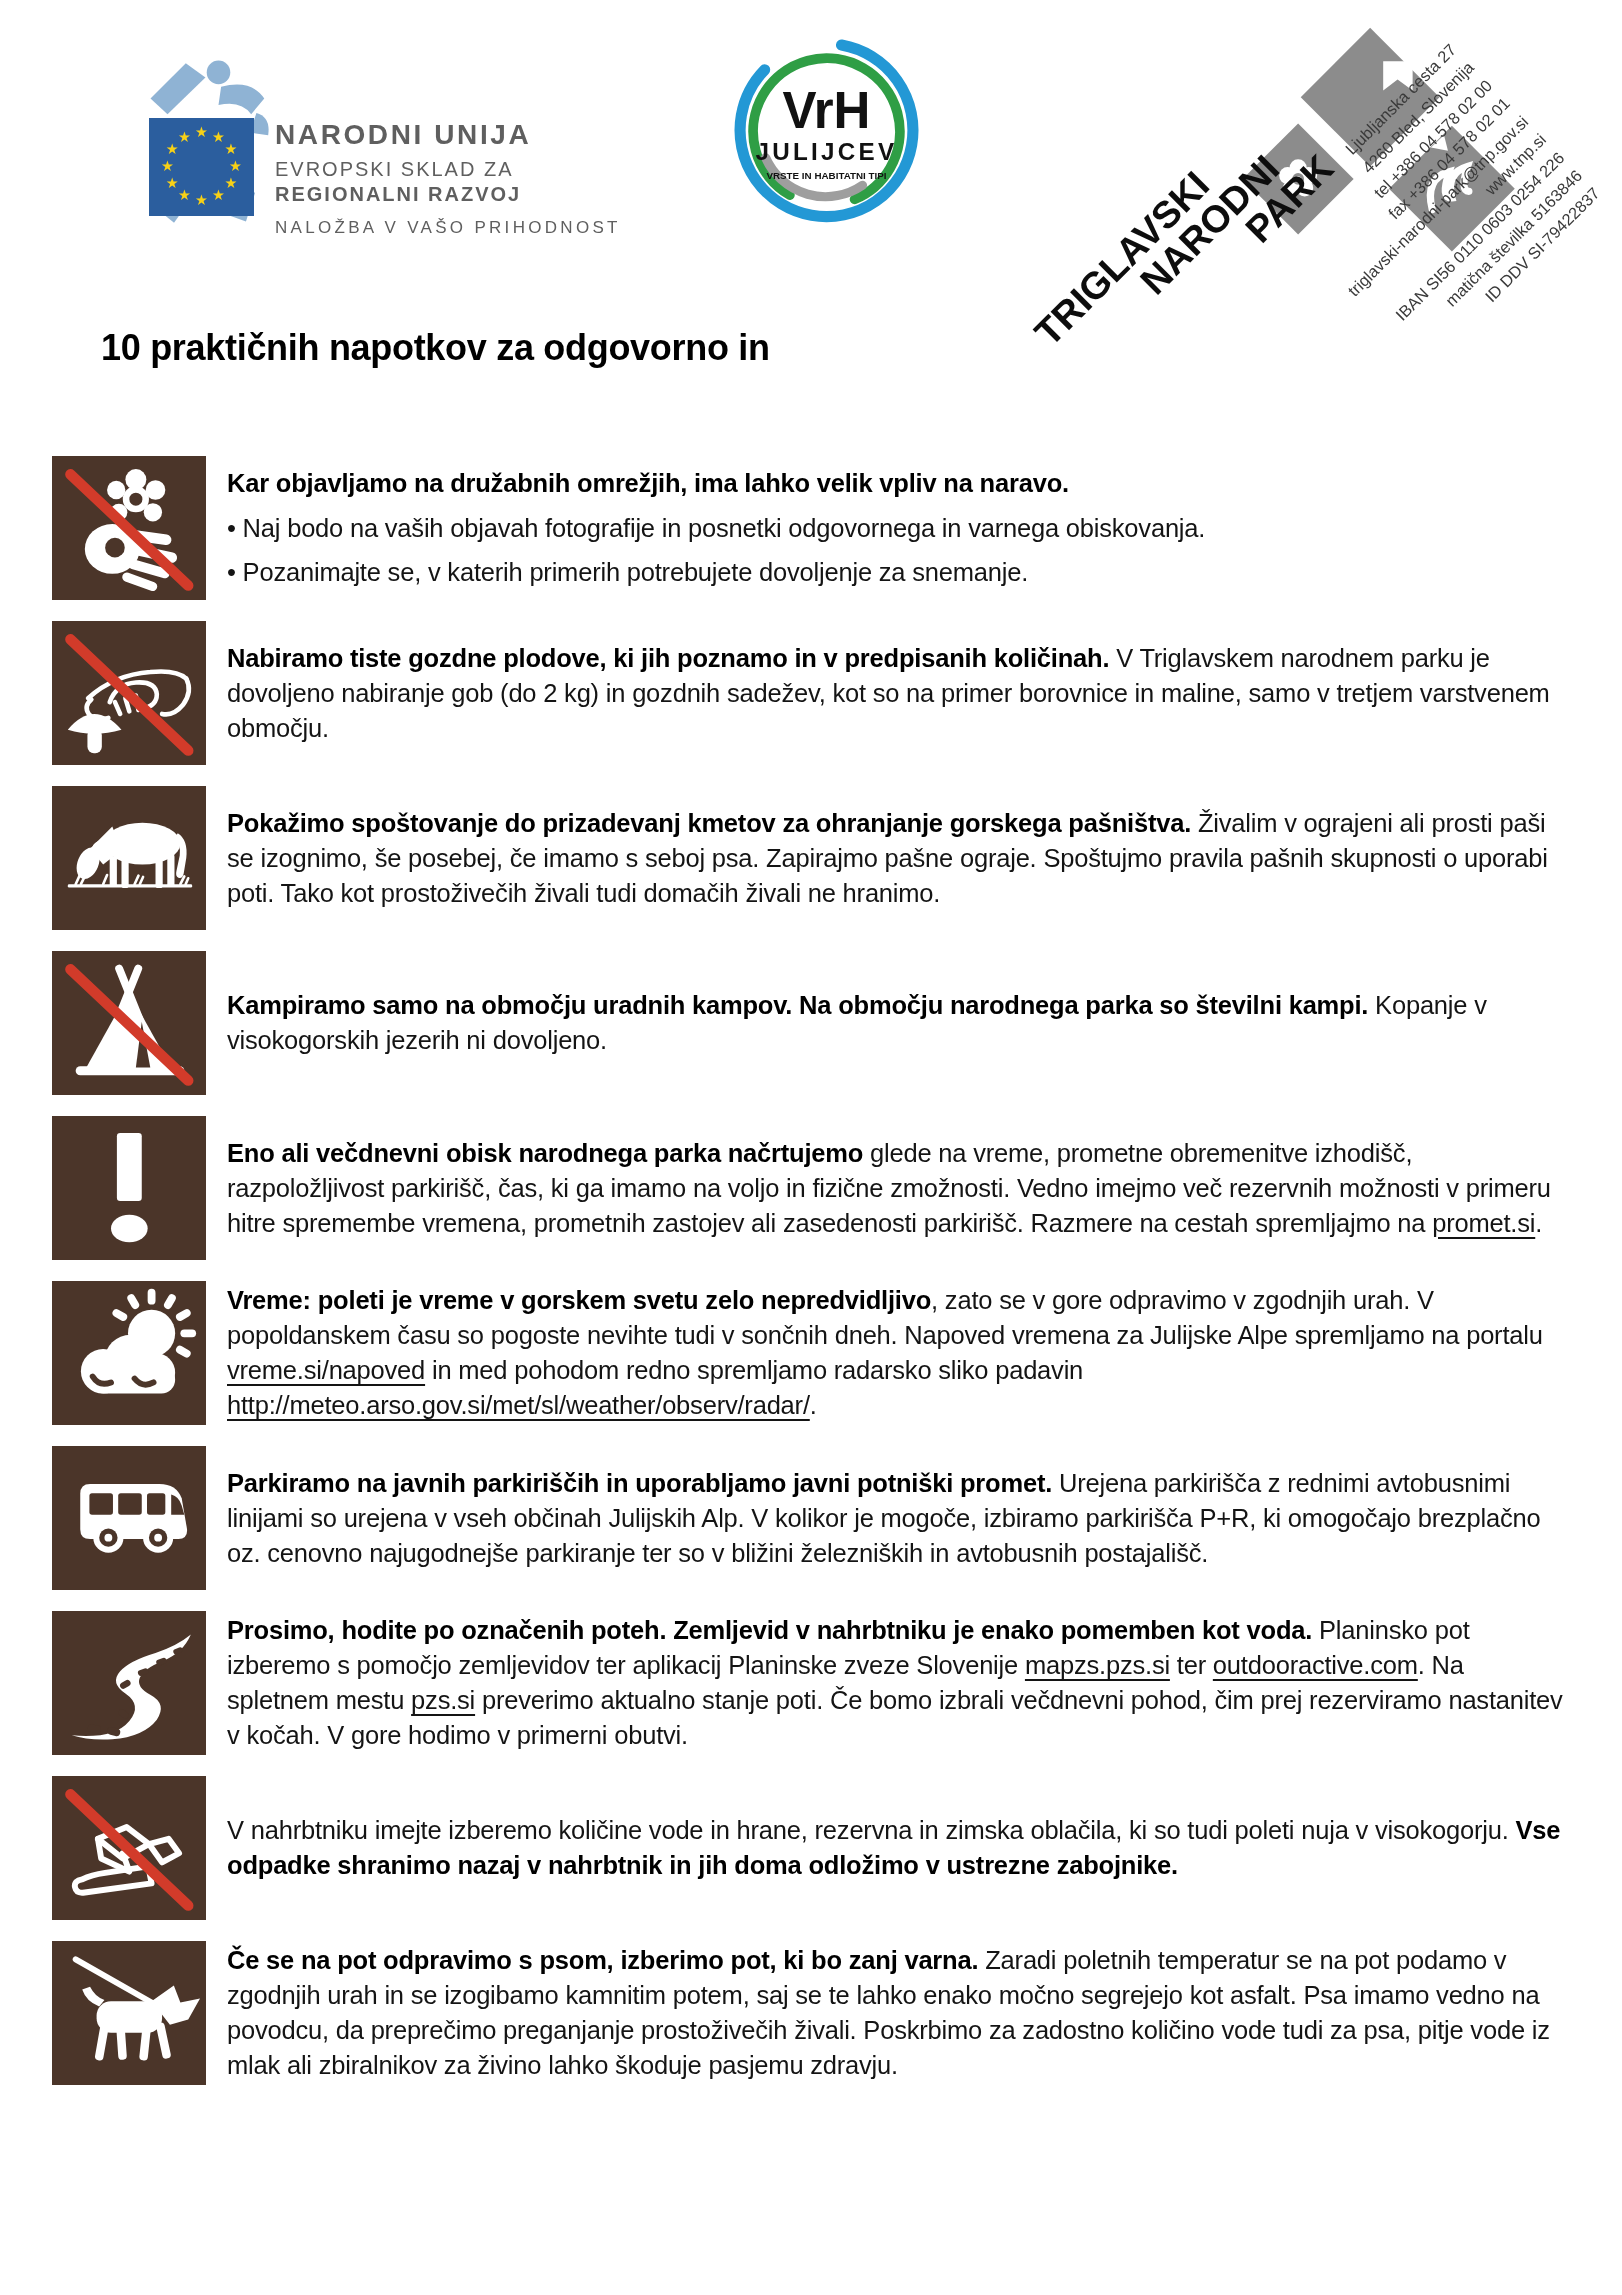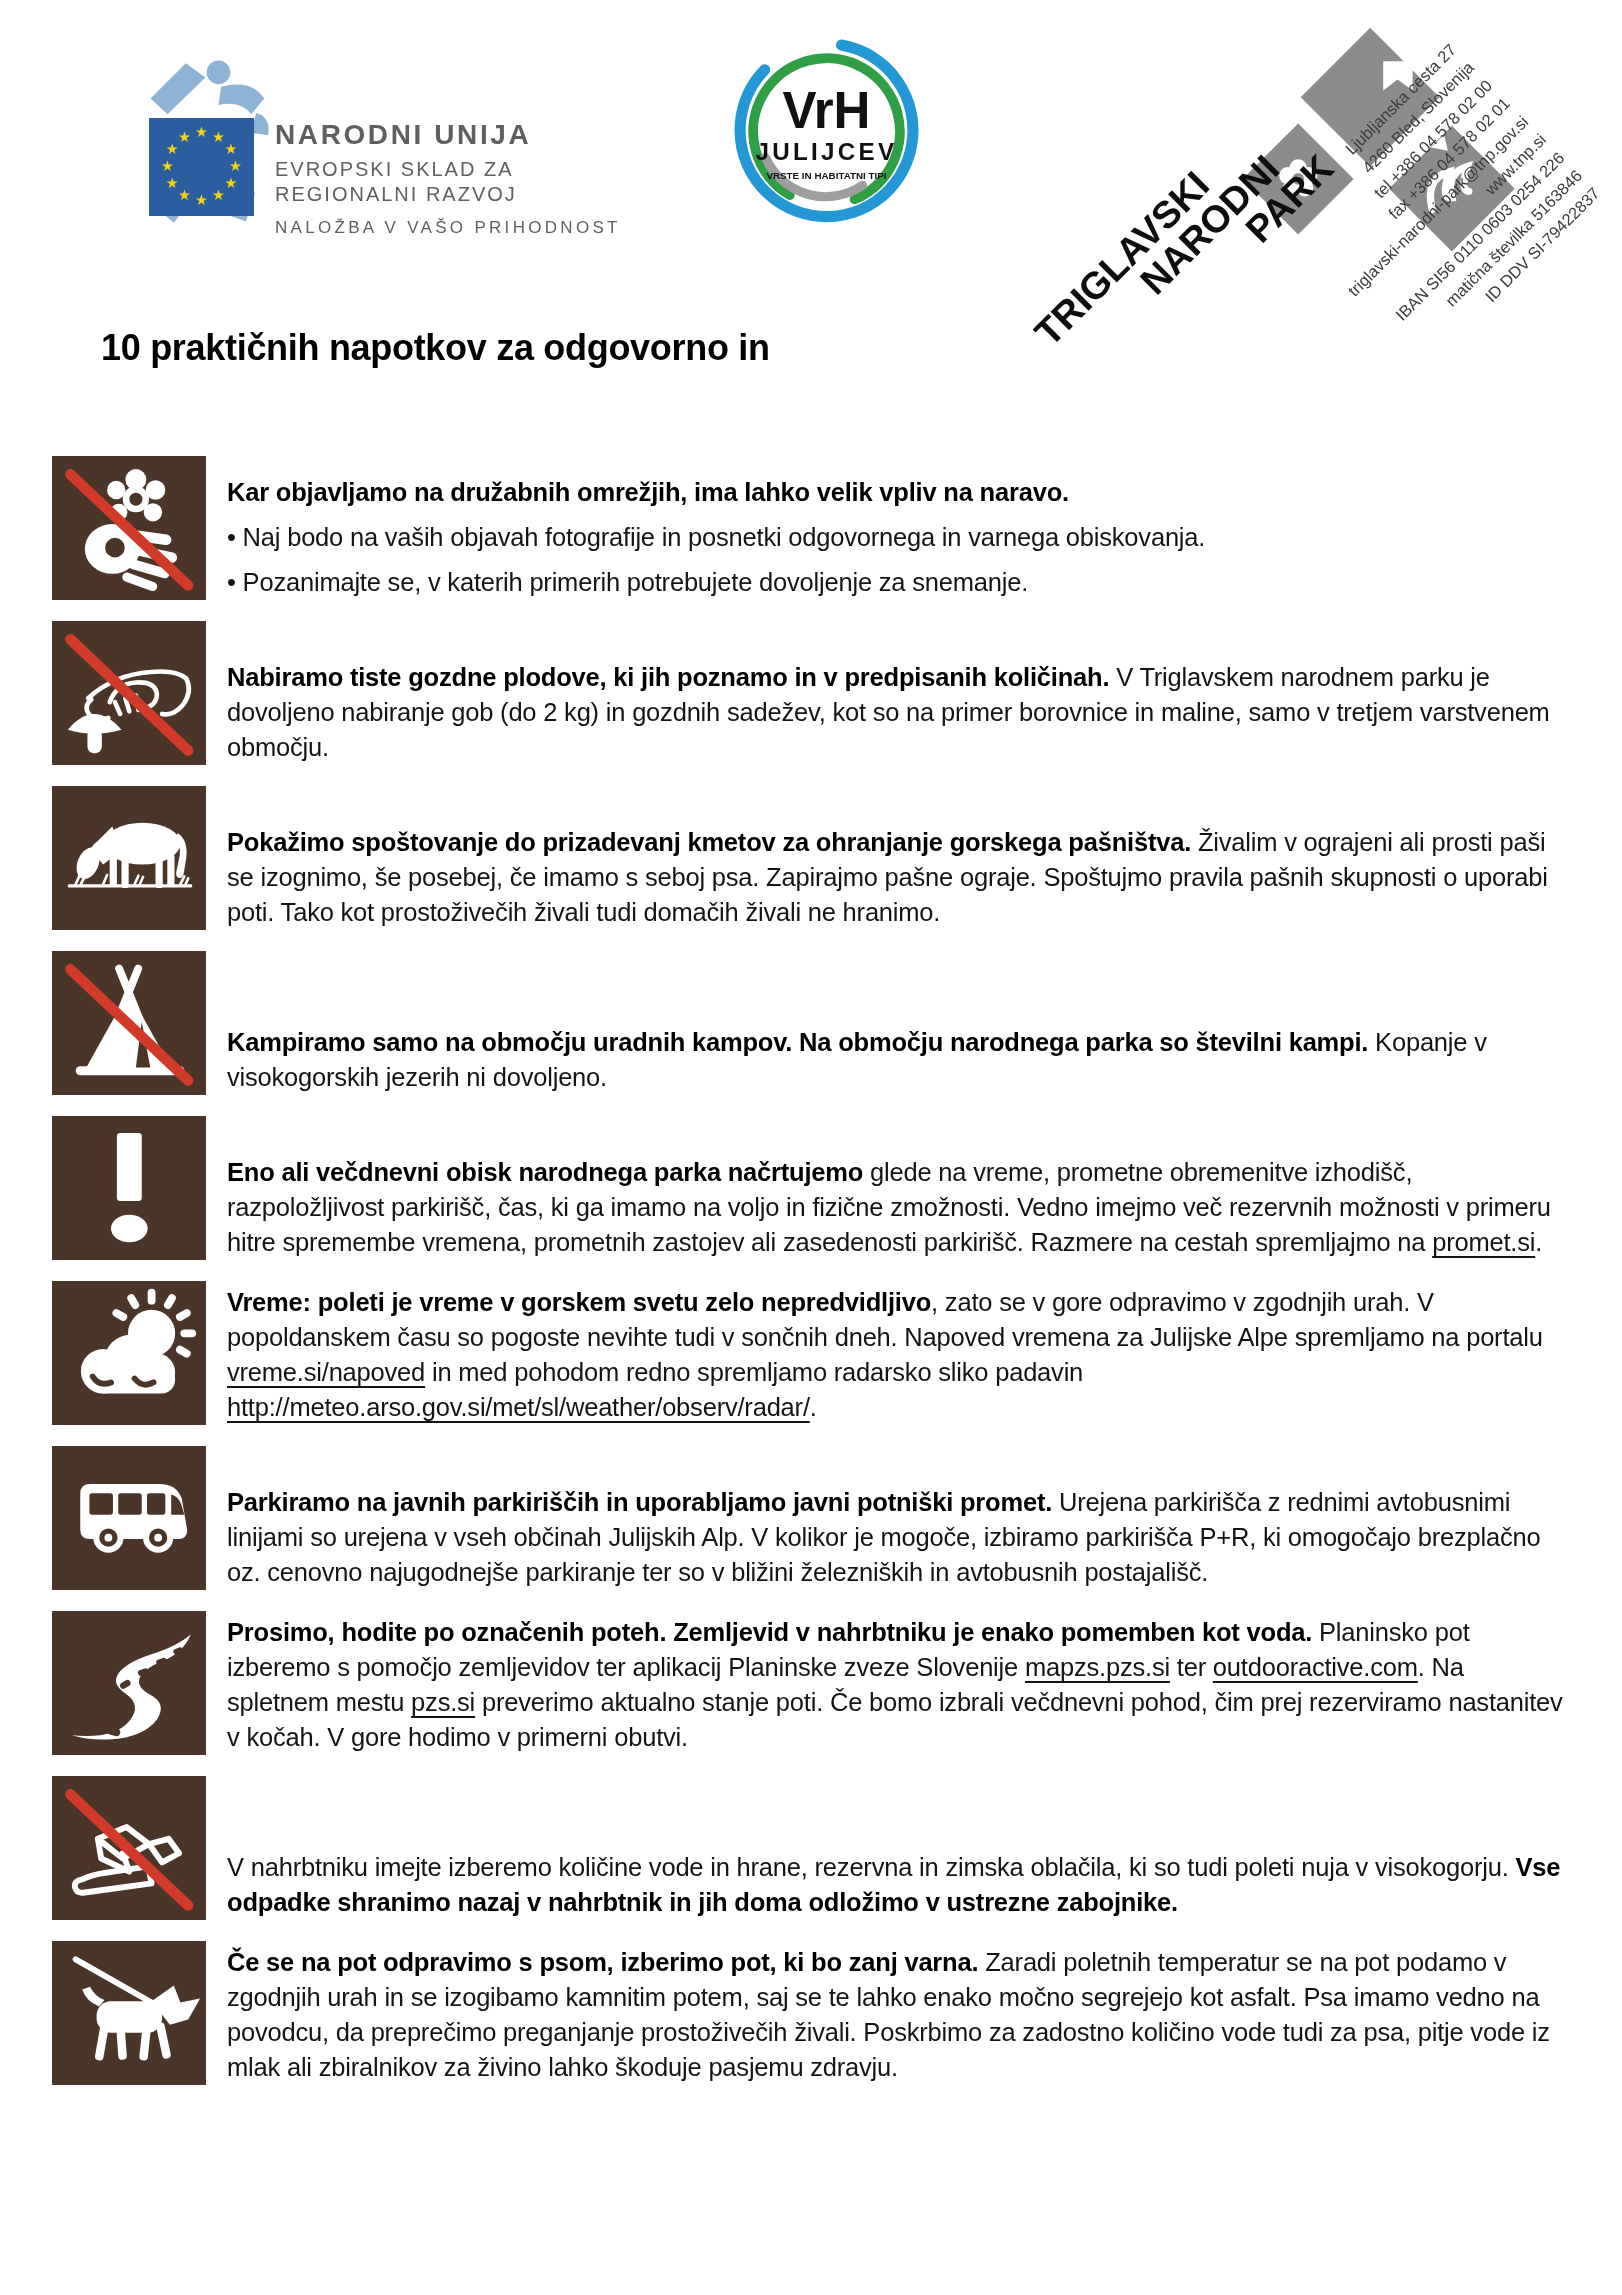--- a/index.html
+++ b/index.html
@@ -8,36 +8,36 @@
     font-family:"Liberation Sans", sans-serif;color:#141414;overflow:hidden;
   }
   
   #header{position:absolute;left:0;top:0;width:1622px;height:458px;}
   #eu-figure{position:absolute;left:145px;top:58px;}
   #eu-flag{position:absolute;left:149px;top:118px;width:105px;height:98px;background:#2b5e9e;}
   #eu-flag svg{display:block;}
   #eu-text{position:absolute;left:275px;top:119px;color:#5f5f5f;}
   .eu-l1{font-size:28px;font-weight:bold;letter-spacing:2.6px;}
   .eu-l2{font-size:20px;font-weight:normal;letter-spacing:2px;margin-top:6.5px;}
-  .eu-l3{font-size:20px;font-weight:normal;letter-spacing:2px;margin-top:2.6px;}
+  .eu-l3{font-size:20px;font-weight:bold;letter-spacing:2px;margin-top:2.6px;}
   .eu-l4{font-size:17px;letter-spacing:3.3px;margin-top:11.8px;}
   #vrh-logo{position:absolute;left:725px;top:32px;}
   #tnp-logo{position:absolute;left:1236px;top:11.8px;}
   #tnp-name{position:absolute;left:1013px;top:175px;width:379px;transform:rotate(-45deg);
     font-weight:800;font-size:38px;line-height:1.0;color:#0d0d0d;}
   #tnp-name .nl2{margin-left:111px;}
   #tnp-name .nl3{margin-left:222px;}
   #tnp-address{position:absolute;left:1213px;top:134px;width:366px;transform:rotate(-45deg);
     font-size:16.4px;line-height:1.55;color:#3a3a3a;text-align:right;}
   
   #page-title{position:absolute;left:101px;top:327px;font-size:36px;font-weight:bold;
     line-height:1.18;color:#000;letter-spacing:-0.3px;text-align:center;}
   
   #sections{position:absolute;left:52px;top:455px;width:1511px;}
-  .row{display:flex;align-items:flex-end;min-height:145px;margin-bottom:20px;}
+  .row{display:flex;align-items:center;min-height:145px;margin-bottom:20px;}
   .icon-box{flex:0 0 154px;width:154px;height:144px;background:#4b3529;margin-right:21px;}
   .icon-box svg{display:block;}
   .tip-text{flex:1;font-size:25.5px;line-height:35px;letter-spacing:-0.2px;padding-top:1.3px;}
   .tip-text p{margin:0;}
   .tip-text b{color:#000;}
   .bullet{margin-top:9.8px;}
   .lnk{text-decoration:underline;text-decoration-thickness:2px;text-underline-offset:4.6px;cursor:pointer;}
 </style>
 </head>
 <body>

